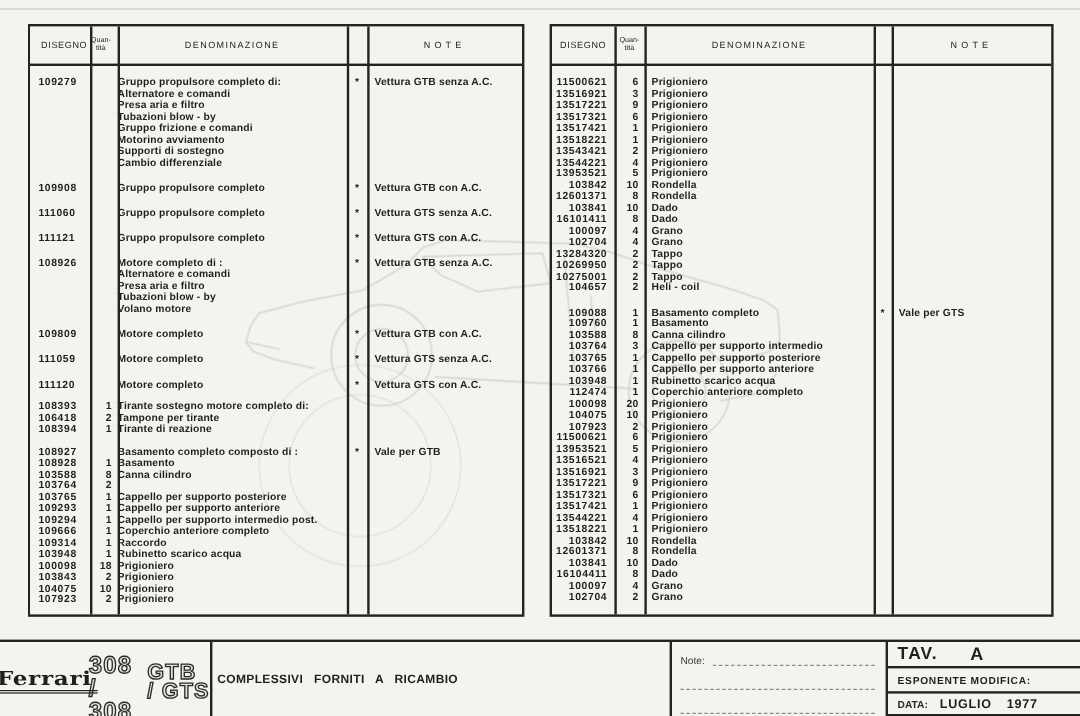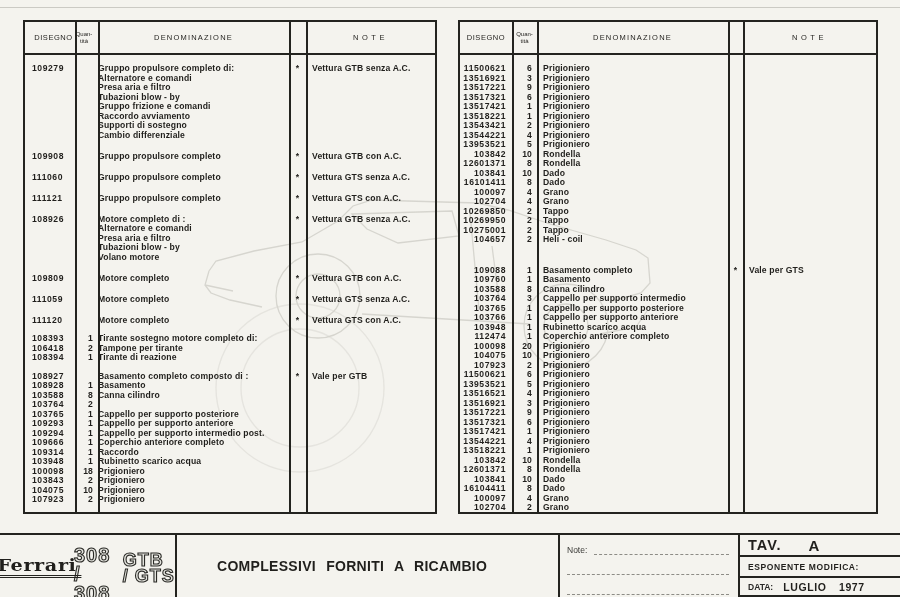--- a/index.html
+++ b/index.html
@@ -19,21 +19,21 @@
   .thead{height:33px;border-bottom:2px solid #23231f;display:flex;align-items:stretch;box-sizing:border-box}
   .thead>div{display:flex;align-items:center;justify-content:center;font-weight:normal;box-sizing:border-box}
   .h-dis{font-size:7.5px;letter-spacing:1.2px}
   .h-qty{font-size:6px;line-height:6.5px;flex-direction:column;font-weight:bold}
   .h-den{font-size:7.5px;letter-spacing:1.2px}
   .h-note{font-size:7.5px;letter-spacing:3.5px}
   .tbody{padding-top:9px}
   .tgroup{margin-top:9px}
   .tgroup:first-child{margin-top:0}
   #t0 .tgroup:nth-child(n+2):nth-child(-n+8){margin-top:11.5px}
-  #t1 .tgroup+.tgroup{margin-top:21px}
+  #t1 .tgroup+.tgroup{margin-top:11px}
   .prow{display:flex;align-items:flex-start;font-size:8.6px;font-weight:bold;line-height:9.5px;letter-spacing:0.15px}
   .c-dis{box-sizing:border-box;letter-spacing:0.55px}
   .c-qty{box-sizing:border-box;text-align:right;padding-right:5px}
   .c-den{box-sizing:border-box}
   .c-star{box-sizing:border-box;text-align:center}
   .c-note{box-sizing:border-box;padding-left:6px;flex:1}
   #t0 .c-dis{width:50px;text-align:left;padding-left:7px}
   #t0 .c-qty{width:23px}
   #t0 .c-den{width:191px;padding-left:0}
   #t0 .c-star{width:17px}
@@ -41,21 +41,21 @@
   #t1 .c-qty{width:25px}
   #t1 .c-den{width:191px;padding-left:6px}
   #t1 .c-star{width:15px}
   .prow.has-qty .c-den .den-line+.den-line{padding-left:9px}
   
   .bottomband{position:absolute;left:0;top:533px;width:900px;height:64px;border-top:2px solid #23231f;display:flex;box-sizing:border-box;z-index:1;background:transparent}
   .f-logo{width:175px;display:flex;flex-direction:row;align-items:center;padding-top:3px;box-sizing:border-box}
   .logo-ferrari{font-family:"DejaVu Serif",serif;font-weight:bold;font-size:16px;line-height:16px;letter-spacing:0.5px;border-bottom:3.5px double #23231f;padding:0 4px 1px;transform:scaleX(1.2)}
   .logo-308{font-weight:bold;font-size:20px;line-height:19px;margin-top:13px;letter-spacing:1px;color:rgba(35,35,31,0.08);-webkit-text-stroke:1.1px #2a2a26}
   .logo-gtb{font-weight:bold;font-size:18px;line-height:16px;letter-spacing:1px;color:rgba(35,35,31,0.08);-webkit-text-stroke:1.1px #2a2a26}
-  .f-title{width:383px;border-left:2px solid #23231f;display:flex;align-items:center;padding-left:40px;box-sizing:border-box;font-size:14px;font-weight:bold;word-spacing:6px;letter-spacing:0.3px}
+  .f-title{width:383px;border-left:2px solid #23231f;display:flex;align-items:center;padding-left:4px;box-sizing:border-box;font-size:10px;font-weight:bold;word-spacing:6px;letter-spacing:0.3px}
   .f-note{width:180px;border-left:2px solid #23231f;box-sizing:border-box;padding:5px 9px 0 7px;font-size:8.5px}
   .note-r1{display:flex;align-items:flex-end;height:15px}
   .note-label{color:#3a3a36}
   .note-dash{flex:1;border-bottom:1.5px dashed #8d8c86;margin-left:7px}
   .note-dash-row{height:19px;border-bottom:1.5px dashed #8d8c86}
   .f-tav{flex:1;border-left:2.5px solid #23231f;box-sizing:border-box;display:flex;flex-direction:column}
   .tav-r1{height:22px;border-bottom:2px solid #23231f;display:flex;align-items:center;padding-left:8px;font-size:14.5px;font-weight:bold;letter-spacing:1px;box-sizing:border-box}
   .tav-val{margin-left:27px;font-size:15px}
   .tav-r2{height:21px;border-bottom:2px solid #23231f;display:flex;align-items:center;padding-left:8px;font-size:8.5px;font-weight:bold;letter-spacing:0.6px;box-sizing:border-box}
   .tav-r3{height:19px;display:flex;align-items:center;padding-left:8px;border-bottom:2px solid #23231f;box-sizing:border-box}
@@ -105,21 +105,21 @@
       <div class="tgroup">
         <div class="prow">
           <span class="c-dis">109279</span>
           <span class="c-qty"></span>
           <span class="c-den">
             <div class="den-line">Gruppo propulsore completo di:</div>
             <div class="den-line">Alternatore e comandi</div>
             <div class="den-line">Presa aria e filtro</div>
             <div class="den-line">Tubazioni blow - by</div>
             <div class="den-line">Gruppo frizione e comandi</div>
-            <div class="den-line">Raccordo avviamento</div>
+            <div class="den-line">Motorino avviamento</div>
             <div class="den-line">Supporti di sostegno</div>
             <div class="den-line">Cambio differenziale</div>
           </span>
           <span class="c-star">*</span>
           <span class="c-note">Vettura GTB senza A.C.</span>
         </div>
       </div>
       <div class="tgroup">
         <div class="prow">
           <span class="c-dis">109908</span>
@@ -504,21 +504,21 @@
         <div class="prow has-qty">
           <span class="c-dis">102704</span>
           <span class="c-qty">4</span>
           <span class="c-den">
             <div class="den-line">Grano</div>
           </span>
           <span class="c-star"></span>
           <span class="c-note"></span>
         </div>
         <div class="prow has-qty">
-          <span class="c-dis">10269850</span>
+          <span class="c-dis">13284320</span>
           <span class="c-qty">2</span>
           <span class="c-den">
             <div class="den-line">Tappo</div>
           </span>
           <span class="c-star"></span>
           <span class="c-note"></span>
         </div>
         <div class="prow has-qty">
           <span class="c-dis">10269950</span>
           <span class="c-qty">2</span>

